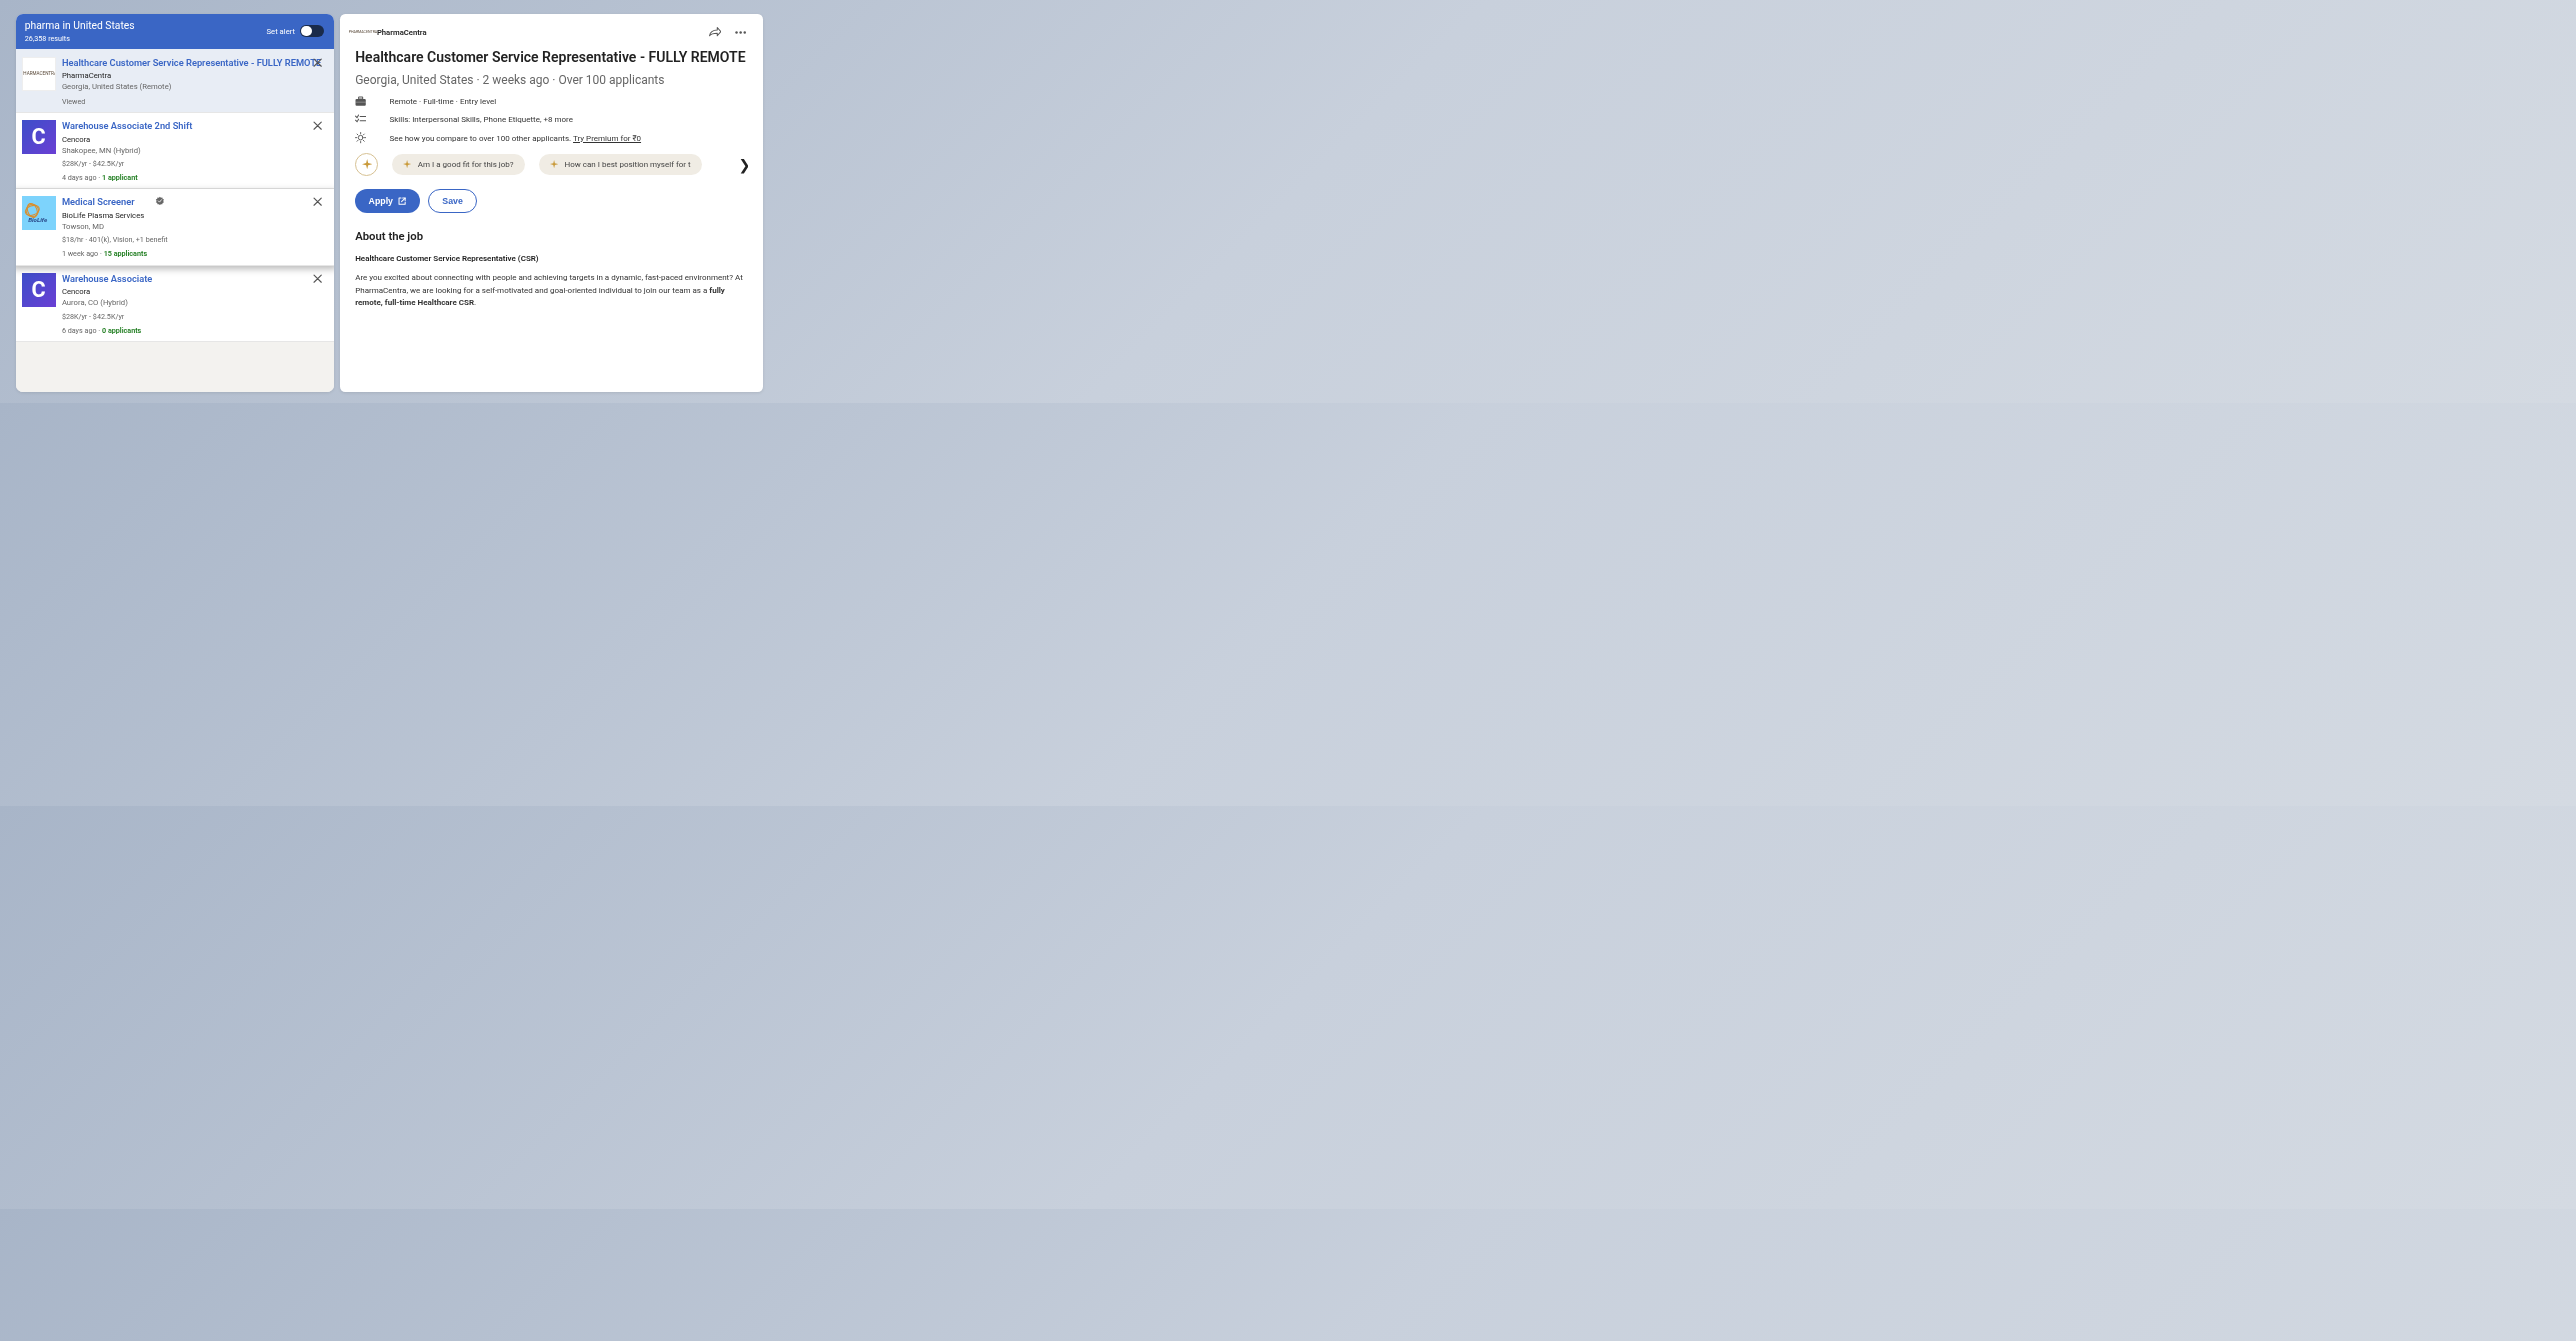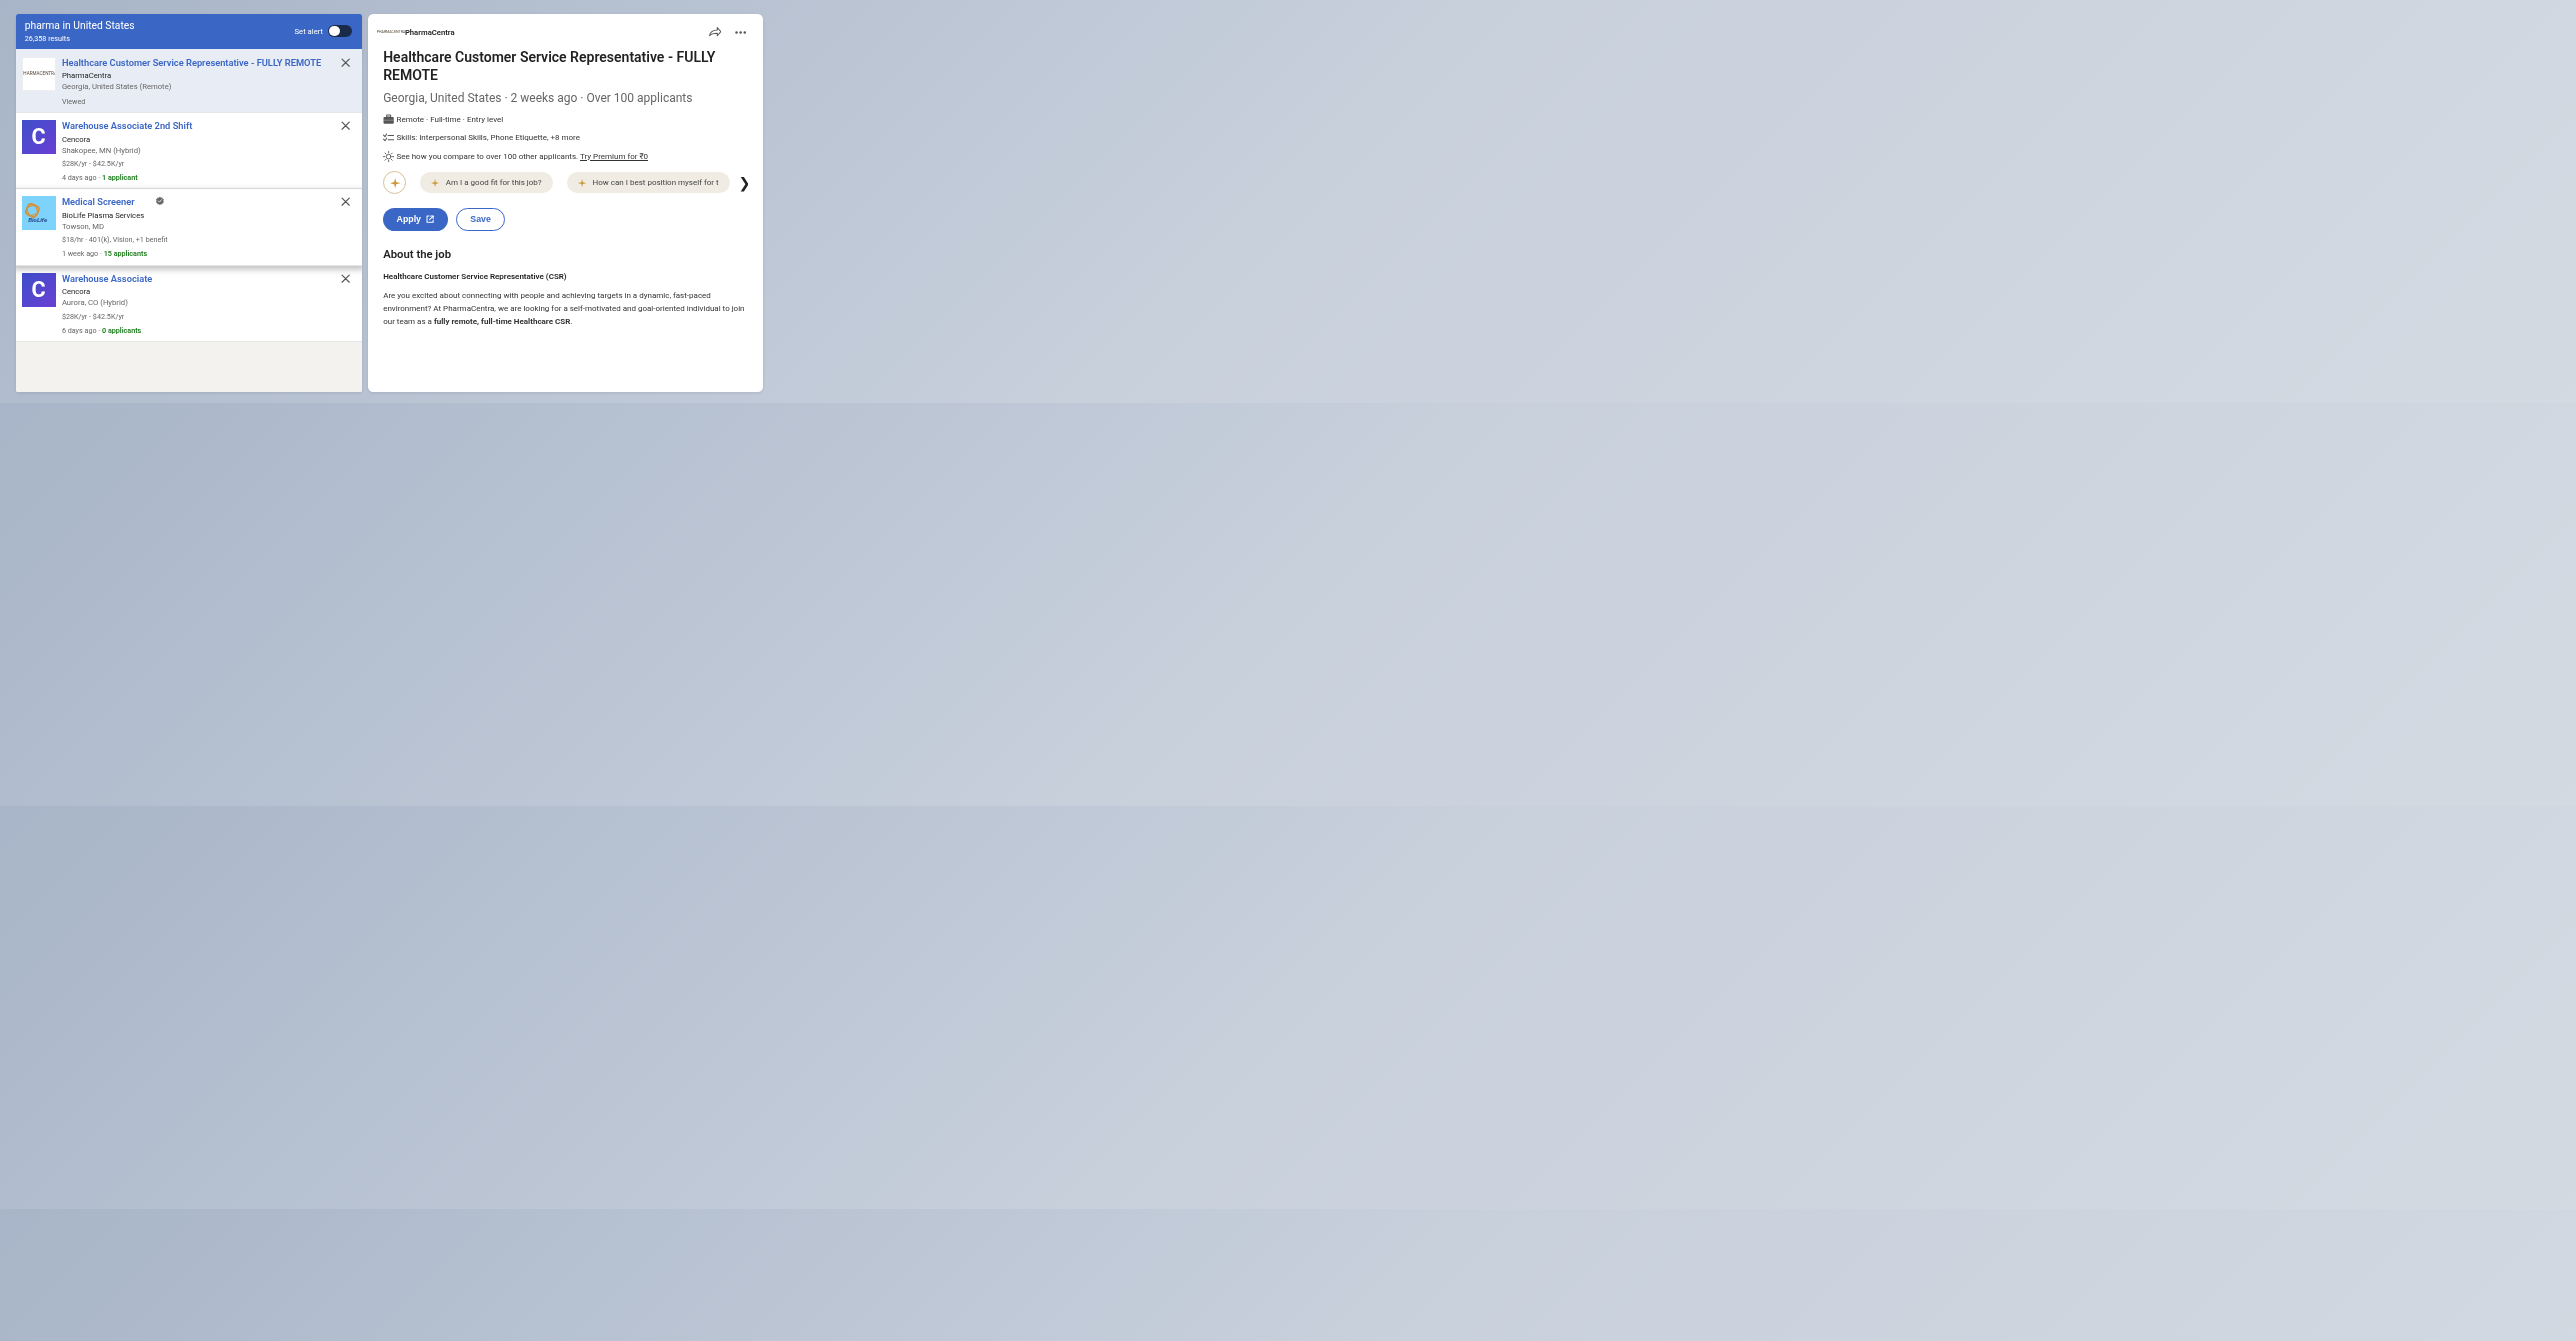--- a/index.html
+++ b/index.html
@@ -15,23 +15,23 @@
     position: absolute;
     top: 14px;
     left: 15.5px;
     right: 12px;
     bottom: 10.8px;
     display: flex;
     gap: 6.2px;
   }
   
   .left-panel {
-    width: 346px;
+    width: 318px;
     background: #fff;
-    border-radius: 2px;
+    border-radius: 7px;
     overflow: hidden;
     display: flex;
     flex-direction: column;
     box-shadow: 0 1px 3.1px rgba(0,0,0,0.1);
   }
   .search-header {
     background: #3a66c5;
     color: #fff;
     padding: 5.2px 9.3px 6.2px 9.3px;
     display: flex;
@@ -118,21 +118,21 @@
     display:flex; align-items:center; justify-content:space-between;
     margin-bottom: 8.2px;
   }
   .company-line { display:flex; align-items:center; gap:6.2px; }
   .company-mini-logo { width:15.5px; height:9.3px; font-size:3.6px; color:#5a4a3a; display:flex; align-items:center; justify-content:center; }
   .company-name { font-size:7.7px; font-weight:600; color:#222; }
   .detail-actions { display:flex; align-items:center; gap:11.3px; }
   .icon-btn { width:14.4px; height:14.4px; display:flex; align-items:center; justify-content:center; cursor:pointer; color:#555; }
   .detail-title { font-size:14px; font-weight:600; color:#222; line-height:1.3; margin-bottom:7.2px; }
   .detail-sub { font-size:12px; color:#666; margin-bottom:8.2px; }
-  .info-row { display:flex; align-items:center; gap:2px; margin-bottom:7.2px; font-size:8px; color:#333; }
+  .info-row { display:flex; align-items:center; gap:23px; margin-bottom:7.2px; font-size:8px; color:#333; }
   .info-icon { width:11.3px; height:11.3px; color:#555; flex-shrink:0; display:flex; align-items:center; justify-content:center; }
   .premium-link { text-decoration:underline; color:#333; cursor:pointer; }
   .prompt-row { display:flex; align-items:center; gap:14px; margin:9.3px 0 13.4px 0; position:relative; overflow: hidden;}
   .sparkle-circle {
     width:23px; height:23px; border-radius:50%; border:0.5px solid #d6c193;
     display:flex; align-items:center; justify-content:center; flex-shrink:0;
   }
   .prompt-pill {
     background:#f0ece4; border-radius:13.4px; padding: 6.2px 11.3px;
     display:flex; align-items:center; gap:6.2px; font-size:8px; color:#444;

